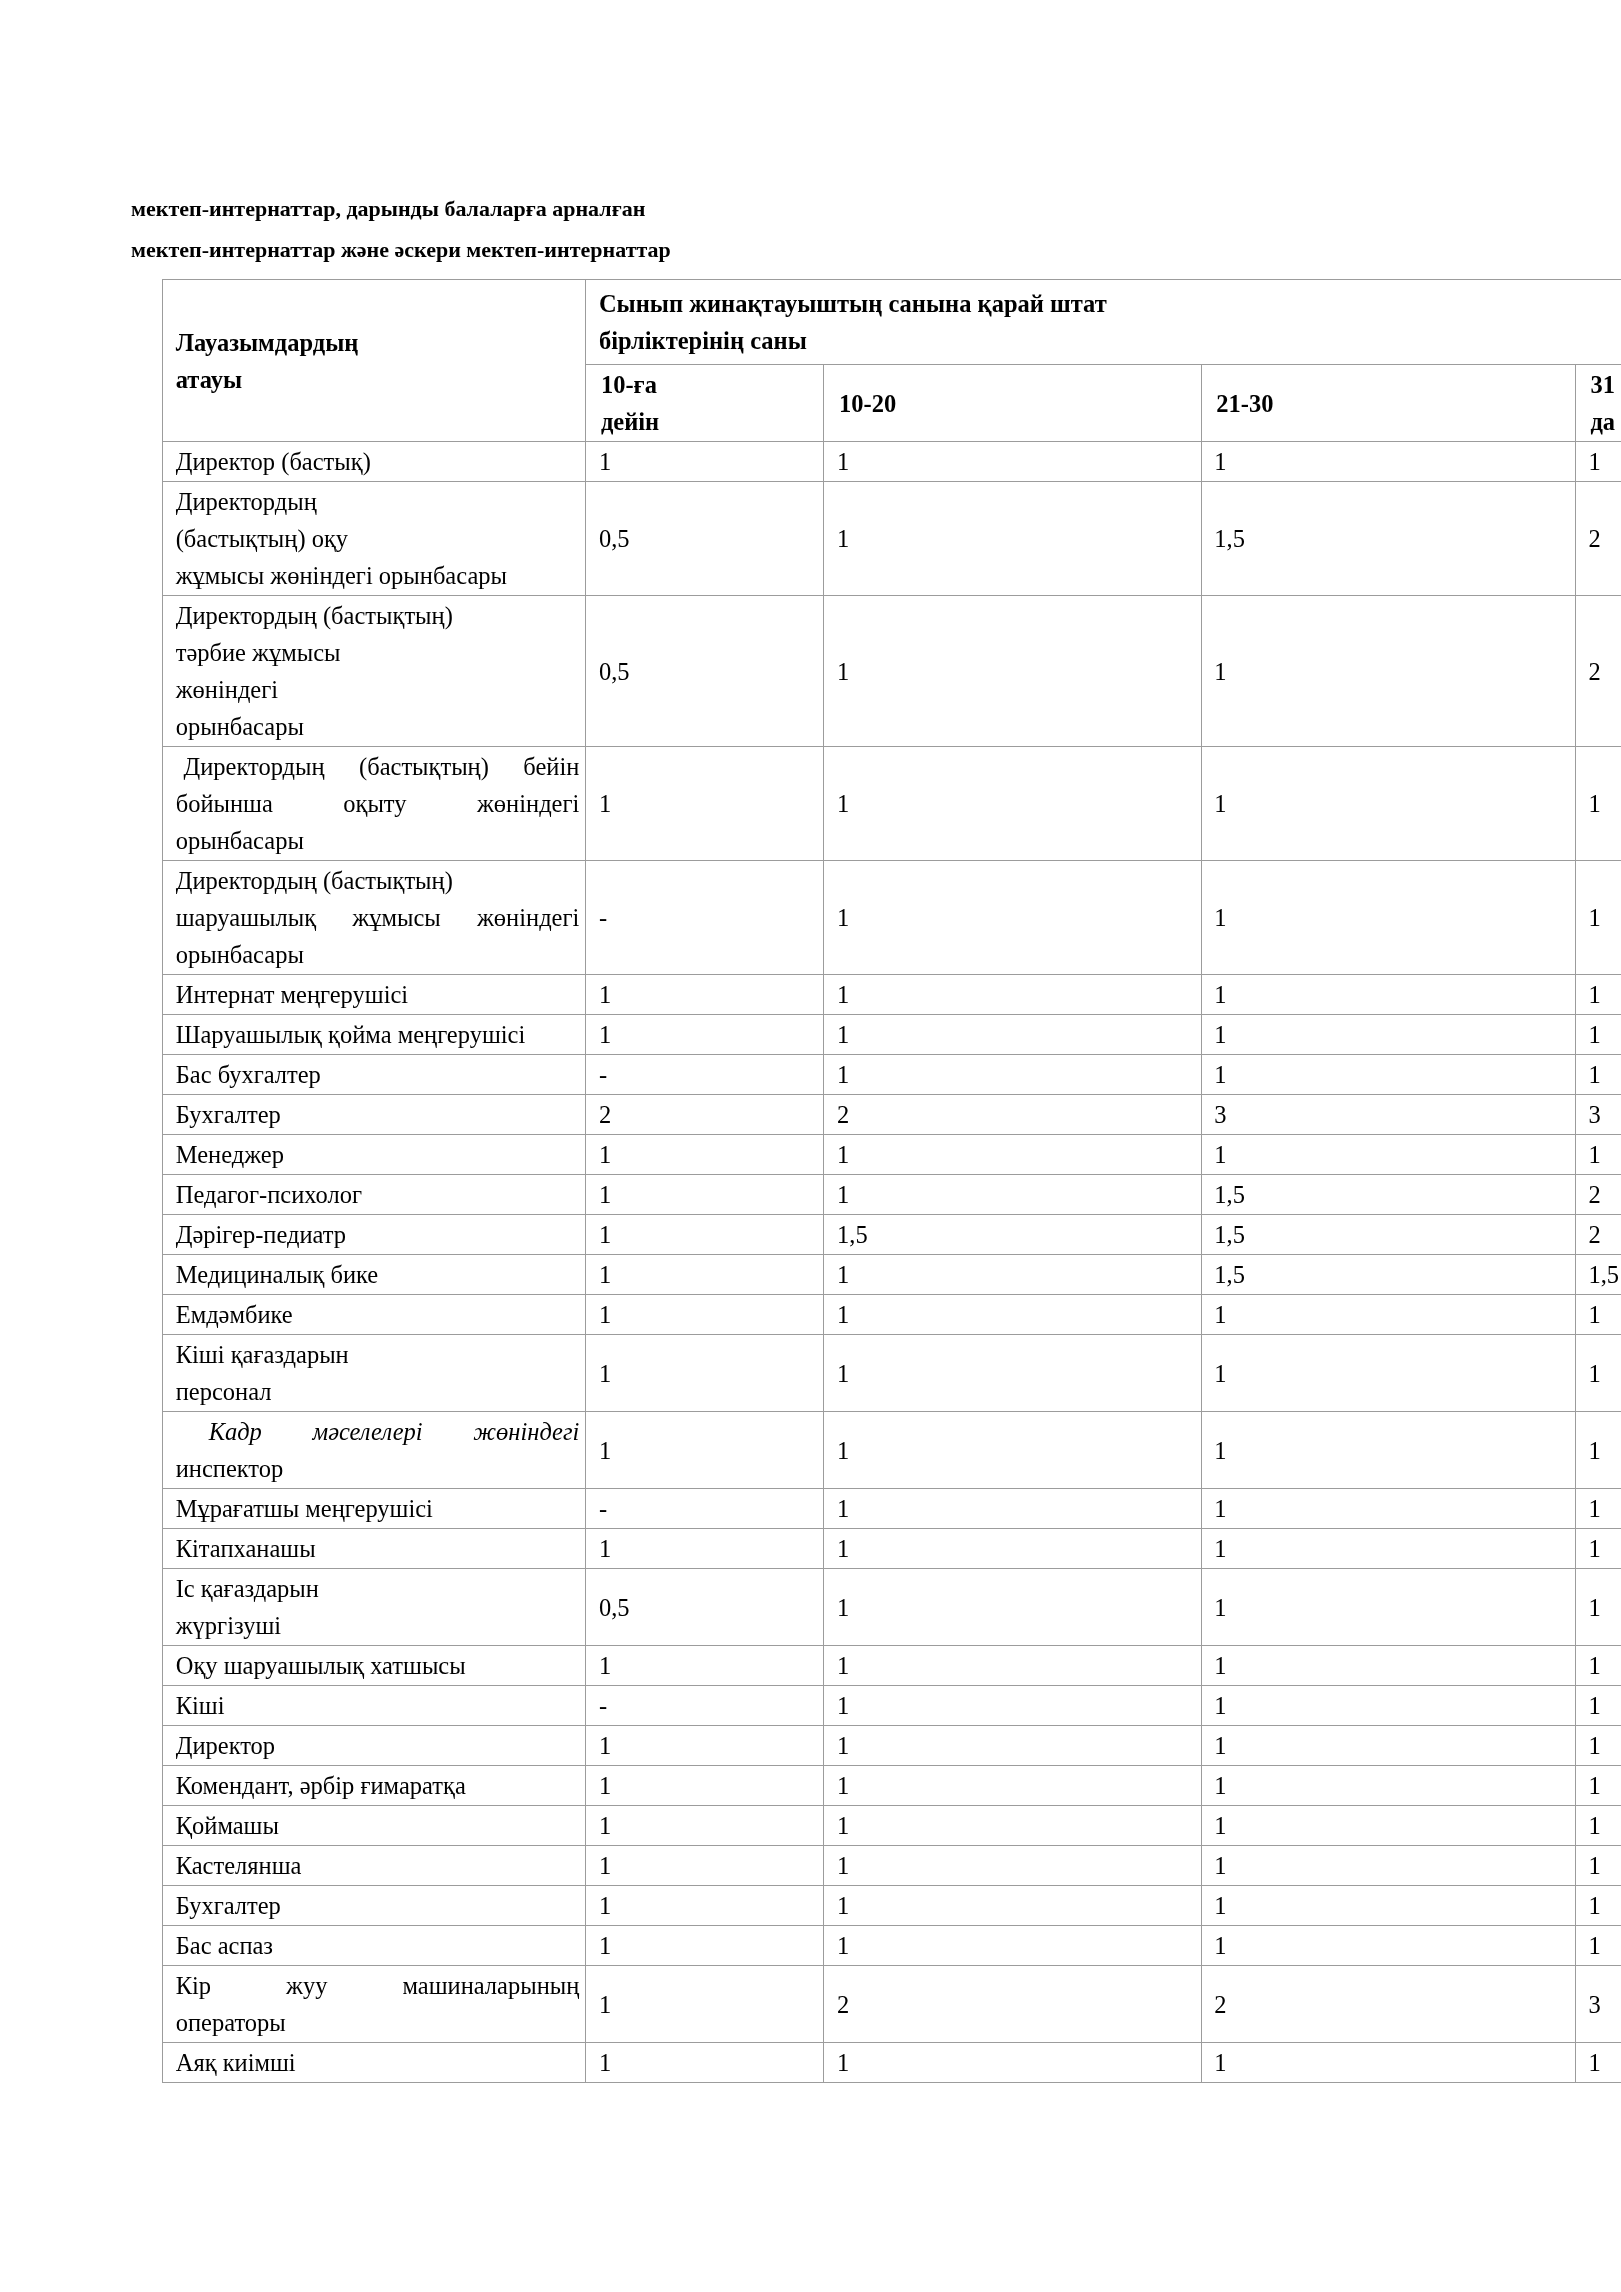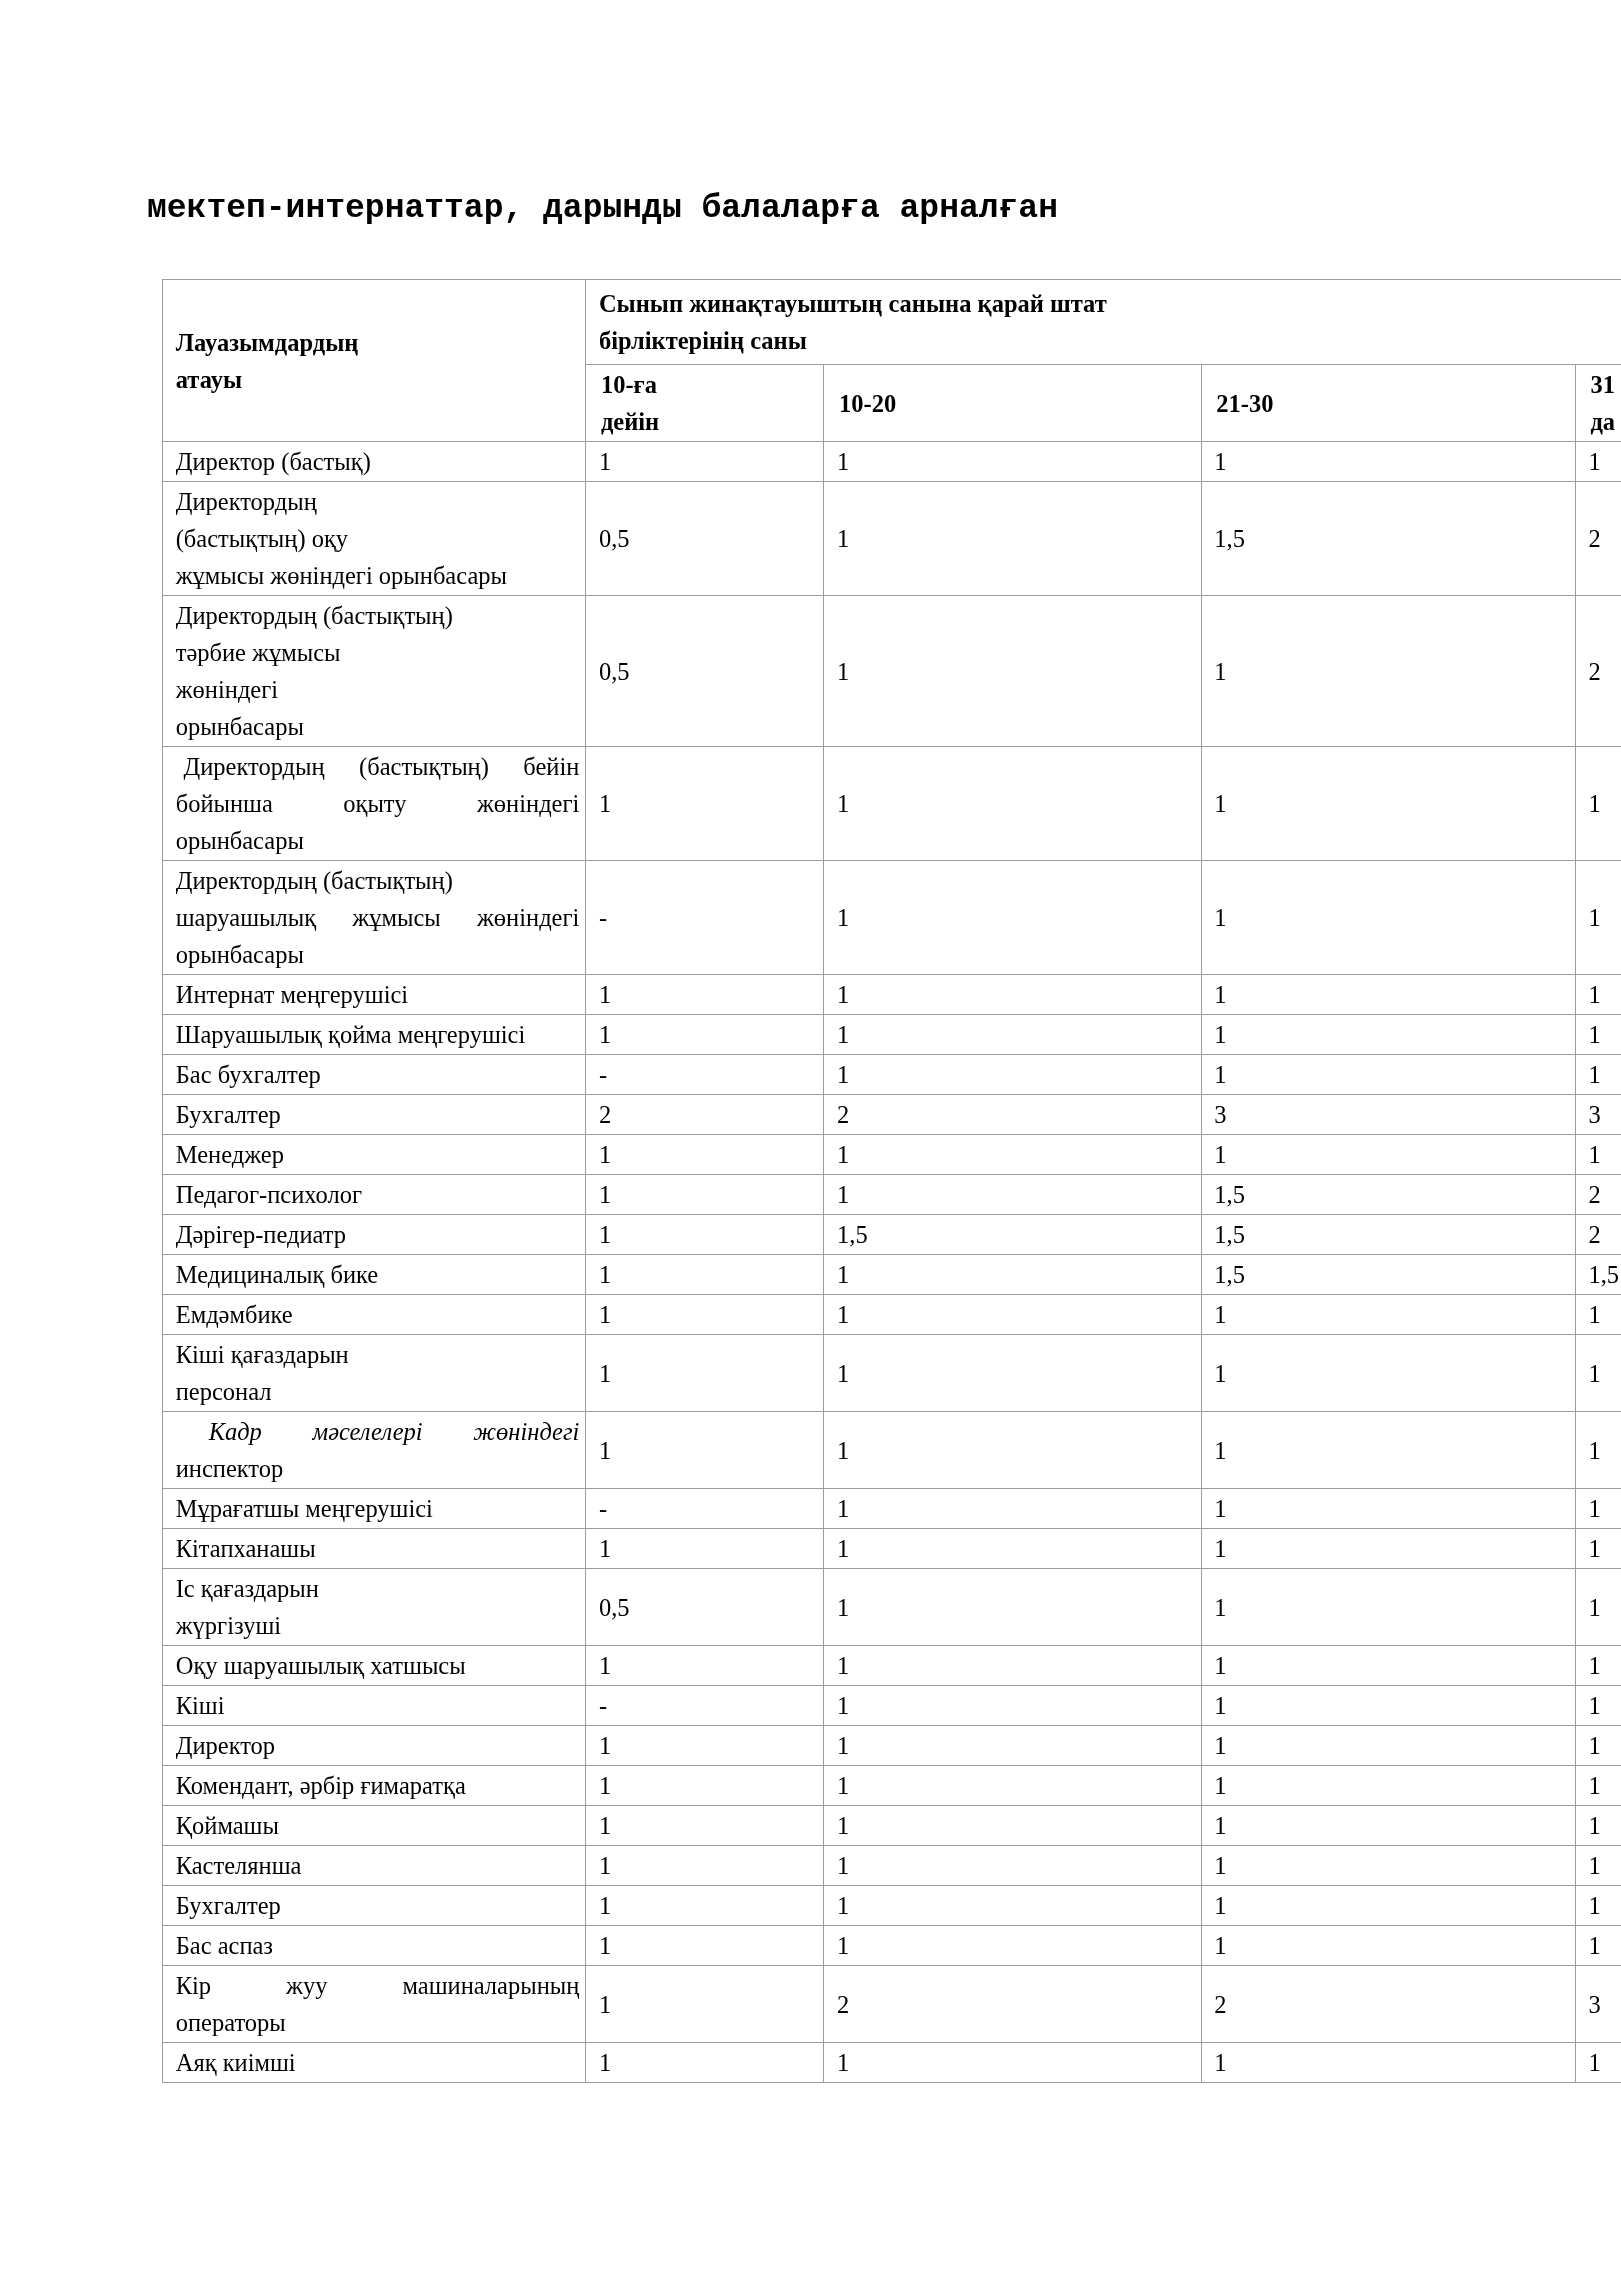--- a/index.html
+++ b/index.html
@@ -6,26 +6,25 @@
   body {
     width: 1621px; height: 2293px;
     background: #ffffff;
     overflow: hidden;
     position: relative;
     font-family: "Liberation Serif", serif;
     color: #000;
   }
   .heading {
     position: absolute;
-    left: 147px; top: 188px;
+    left: 131px; top: 188px;
     font-weight: bold;
-    font-size: 33px;
+    font-size: 22px;
     line-height: 41px;
     white-space: nowrap;
-    font-family: Liberation Mono, monospace;
   }
   table.staff {
     position: absolute;
     left: 162px; top: 279px;
     border-collapse: collapse;
     table-layout: fixed;
     width: 1791px;
   }
   table.staff th, table.staff td {
     border: 1px solid #9c9c9c;
@@ -54,20 +53,21 @@
   }
   tbody tr:nth-child(16) .ln:first-child { text-indent: 33px; font-style: italic; }
   tbody tr:nth-child(4) .ln:first-child { text-indent: 7.8px; }
 </style>
 </head>
 <body>
 
 <div class="page">
   <div class="heading">
     <div>мектеп-интернаттар, дарынды балаларға арналған</div>
+    <div>мектеп-интернаттар және әскери мектеп-интернаттар</div>
   </div>
 
   <table class="staff">
     <colgroup>
       <col style="width:423px">
       <col style="width:238px">
       <col style="width:377px">
       <col style="width:374px">
       <col style="width:377px">
     </colgroup>

